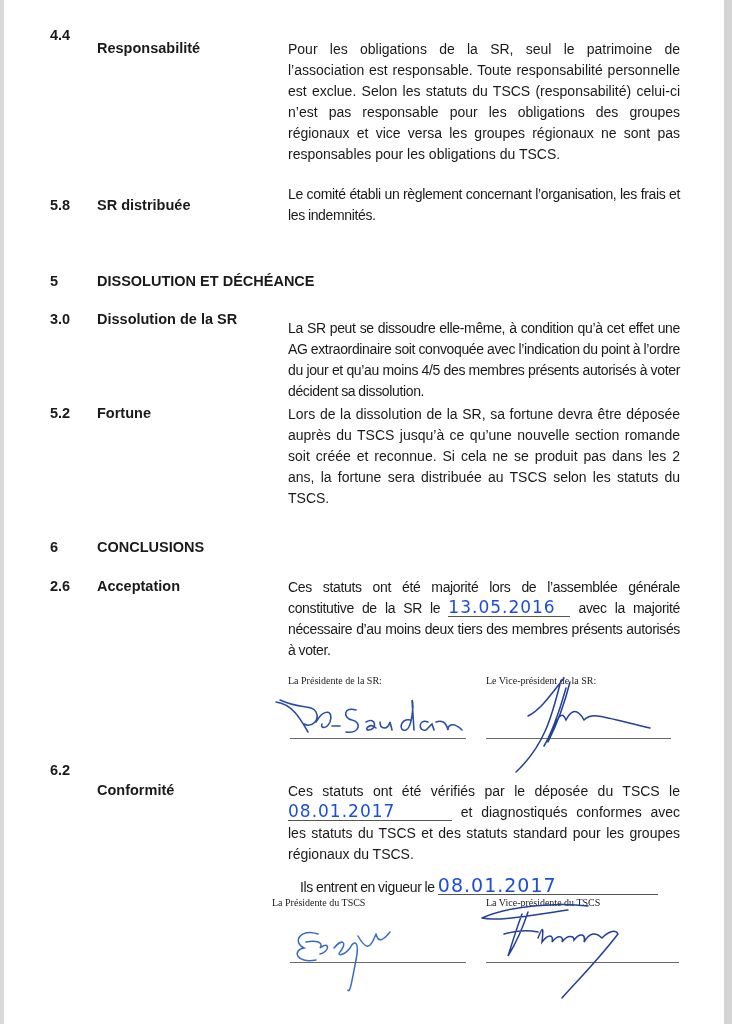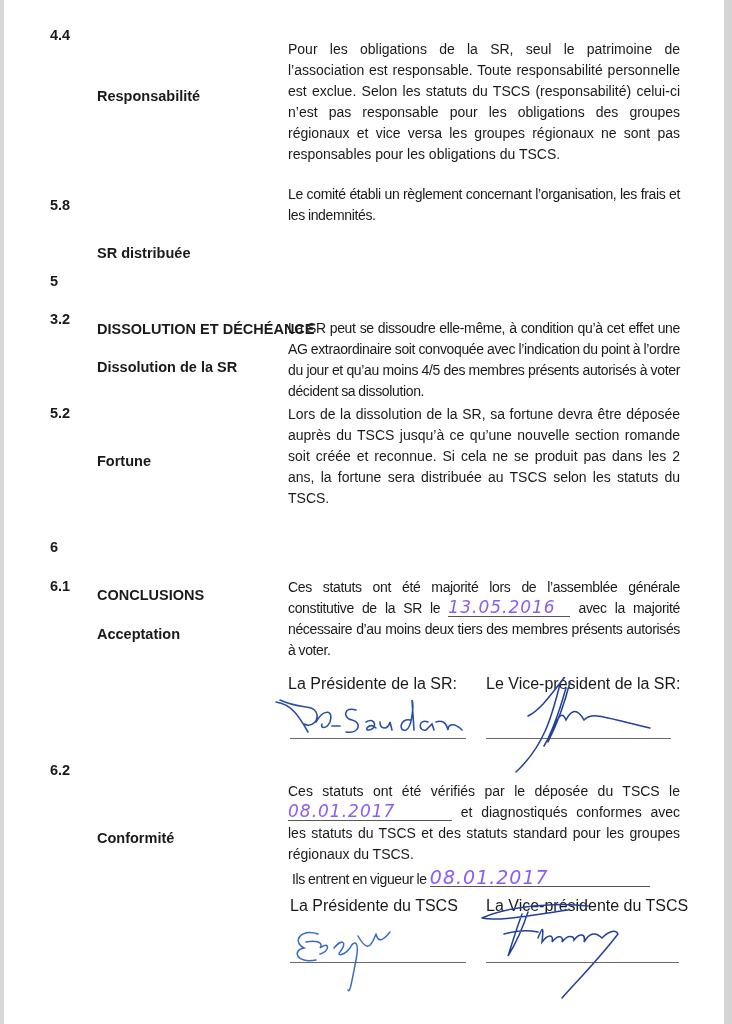--- a/index.html
+++ b/index.html
@@ -5,69 +5,69 @@
   html, body { margin:0; padding:0; }
   body {
     width:732px; height:1024px; position:relative; overflow:hidden;
     background:#ffffff;
     font-family:"Liberation Sans", "DejaVu Sans", sans-serif;
     color:#1a1a1a;
   }
   .edge-left { position:absolute; left:0; top:0; width:4px; height:1024px; background:#d9d9d9; }
   .edge-right { position:absolute; right:0; top:0; width:8px; height:1024px; background:#d4d4d4; }
   .num { position:absolute; left:50px; font-weight:bold; font-size:14.5px; }
-  .title { position:absolute; left:97px; font-weight:bold; font-size:14.5px;margin-top:48px; }
+  .title { position:absolute; left:97px; font-weight:bold; font-size:14.5px; }
   .body {
     position:absolute; left:288px; width:392px;
     font-size:14px; line-height:21px; text-align:justify;
     text-align-last:left;
   }
-  .body p { margin:4px; }
+  .body p { margin:12px; }
   .tight { letter-spacing:-0.35px; word-spacing:-0.5px; }
   .hand {
-    font-family:"DejaVu Sans", sans-serif; font-style:italic;
-    color:#8b5cf6; font-size:17px; letter-spacing:1px;
+    font-family:"DejaVu Sans", sans-serif; 
+    color:#1d4ed8; font-size:17px; letter-spacing:1px;
   }
   .fill {
     display:inline-block; border-bottom:1px solid #555; text-align:center;
     line-height:17px; vertical-align:baseline;
   }
-  .sig-label { position:absolute; font-size:16px; }
+  .sig-label { position:absolute; font-size:10px;font-family:Liberation Serif, serif; }
   .sig-line { position:absolute; height:1px; background:#6a6a6a; }
   svg.sig { position:absolute; overflow:visible; }
 </style>
 </head>
 <body>
 
 <div class="edge-left"></div>
 <div class="edge-right"></div>
 
 <div class="num" style="top:27px">4.4</div>
 <div class="title" style="top:40px">Responsabilité</div>
 <div class="body" style="top:39px">Pour les obligations de la SR, seul le patrimoine de l’association est responsable. Toute responsabilité personnelle est exclue. Selon les statuts du TSCS (responsabilité) celui-ci n’est pas responsable pour les obligations des groupes régionaux et vice versa les groupes régionaux ne sont pas responsables pour les obligations du TSCS.</div>
 
 <div class="num" style="top:197px">5.8</div>
 <div class="title" style="top:197px">SR distribuée</div>
 <div class="body tight" style="top:184px">Le comité établi un règlement concernant l’organisation, les frais et les indemnités.</div>
 
 <div class="num" style="top:273px">5</div>
 <div class="title" style="top:273px">DISSOLUTION ET DÉCHÉANCE</div>
 
-<div class="num" style="top:311px">3.2</div>
+<div class="num" style="top:311px">3.0</div>
 <div class="title" style="top:311px">Dissolution de la SR</div>
 <div class="body tight" style="top:318px">La SR peut se dissoudre elle-même, à condition qu’à cet effet une AG extraordinaire soit convoquée avec l’indication du point à l’ordre du jour et qu’au moins 4/5 des membres présents autorisés à voter décident sa dissolution.</div>
 
 <div class="num" style="top:405px">5.2</div>
 <div class="title" style="top:405px">Fortune</div>
 <div class="body" style="top:404px">Lors de la dissolution de la SR, sa fortune devra être déposée auprès du TSCS jusqu’à ce qu’une nouvelle section romande soit créée et reconnue. Si cela ne se produit pas dans les 2 ans, la fortune sera distribuée au TSCS selon les statuts du TSCS.</div>
 
 <div class="num" style="top:539px">6</div>
 <div class="title" style="top:539px">CONCLUSIONS</div>
 
-<div class="num" style="top:578px">6.1</div>
+<div class="num" style="top:578px">2.6</div>
 <div class="title" style="top:578px">Acceptation</div>
 <div class="body tight" style="top:577px">
   <span>Ces statuts ont été majorité lors de l’assemblée générale constitutive de la SR le</span>
   <span class="fill hand" style="width:122px">13.05.2016</span>
   <span>avec la majorité nécessaire d’au moins deux tiers des membres présents autorisés à voter.</span>
 </div>
 
 <div class="sig-label" style="left:288px; top:675px">La Présidente de la SR:</div>
 <div class="sig-label" style="left:486px; top:675px">Le Vice-président de la SR:</div>
 <div class="sig-line" style="left:290px; top:738px; width:176px"></div>
@@ -85,21 +85,21 @@
 <div class="body" style="top:781px">
   <span>Ces statuts ont été vérifiés par le déposée du TSCS le</span>
   <span class="fill hand" style="width:164px">08.01.2017</span>
   <span>et diagnostiqués conformes avec les statuts du TSCS et des statuts standard pour les groupes régionaux du TSCS.</span>
   <p class="tight" style="text-align:left">
     <span>Ils entrent en vigueur le</span>
     <span class="fill hand" style="width:220px; font-size:19px">08.01.2017</span>
   </p>
 </div>
 
-<div class="sig-label" style="left:290px; top:897px">La Présidente du TSCS</div>
+<div class="sig-label" style="left:272px; top:897px">La Présidente du TSCS</div>
 <div class="sig-label" style="left:486px; top:897px">La Vice-présidente du TSCS</div>
 <div class="sig-line" style="left:290px; top:962px; width:176px"></div>
 <div class="sig-line" style="left:486px; top:962px; width:193px"></div>
 
 <svg class="sig" style="left:290px; top:920px" width="130" height="90">
   <path d="M28 14 C 10 8, 2 22, 14 28 C 2 30, 6 44, 26 40 M 16 22 C 26 20, 34 22, 30 28 C 40 20, 40 32, 30 34 M 44 28 C 52 18, 58 22, 50 32 C 46 36, 54 36, 60 28 M 60 28 C 64 20, 70 20, 66 40 C 62 60, 60 74, 58 70 M 68 16 C 76 30, 80 30, 86 14 M 86 14 C 88 22, 92 22, 100 12" fill="none" stroke="#3a6bc0" stroke-width="1.5" stroke-linecap="round"></path>
 </svg>
 <svg class="sig" style="left:478px; top:900px" width="190" height="110">
   <path d="M4 18 C 30 6, 80 2, 110 6 M 4 18 C 20 22, 60 14, 90 10 M 44 14 C 38 30, 32 50, 30 56 C 40 40, 46 24, 50 12 M 26 34 C 40 30, 50 30, 60 32 M 60 38 C 64 28, 66 24, 64 42 C 70 34, 76 34, 74 42 C 80 34, 86 36, 84 42 C 90 34, 96 36, 96 40 C 102 32, 108 34, 106 42 C 112 32, 118 32, 124 38 C 132 30, 138 30, 140 34 M 140 34 C 120 60, 100 80, 84 98" fill="none" stroke="#23409a" stroke-width="1.5" stroke-linecap="round"></path>
 </svg>

